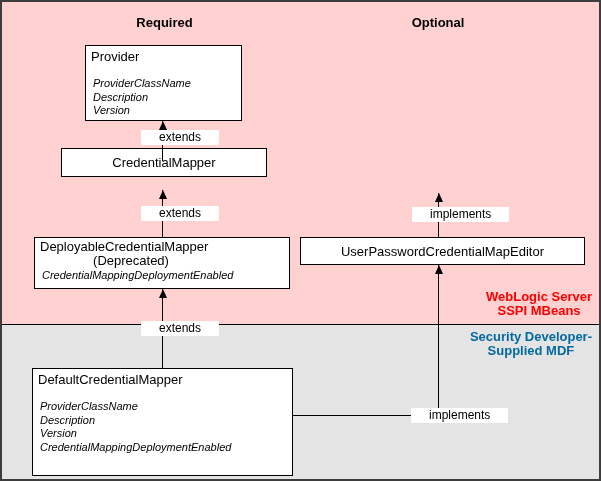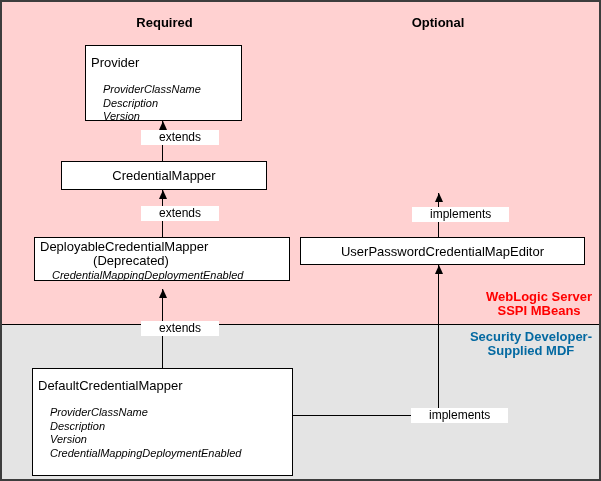--- a/index.html
+++ b/index.html
@@ -6,28 +6,28 @@
   body{font-family:"Liberation Sans","DejaVu Sans",sans-serif;}
   .canvas{position:relative;width:601px;height:481px;border:2px solid #3d3d3d;box-sizing:border-box;overflow:hidden;background:var(--mdf_bg,#e4e4e4);}
   .region-sspi{position:absolute;left:0;top:0;width:100%;height:322px;background:var(--sspi_bg,#ffd1d1);border-bottom:1px solid #000;}
   .region-mdf{position:absolute;left:0;top:323px;width:100%;height:158px;background:var(--mdf_bg,#e4e4e4);}
 
   .col-header{position:absolute;top:13px;font-weight:bold;font-size:13px;color:#000;}
   .header-required{left:60px;width:205px;text-align:center;}
   .header-optional{left:336px;width:200px;text-align:center;}
 
   .cbox{position:absolute;background:var(--box_bg,#fff);border:1px solid #000;box-sizing:border-box;font-size:13px;color:#000;}
-  .cbox-title{padding:9px 5px 0 5px;line-height:15px;white-space:nowrap;}
-  .cbox-attrs{padding:0 17px;margin-top:13px;font-style:italic;font-size:11px;line-height:13.5px;}
+  .cbox-title{padding:3px 5px 0 5px;line-height:15px;white-space:nowrap;}
+  .cbox-attrs{padding:0 7px;margin-top:13px;font-style:italic;font-size:11px;line-height:13.5px;}
   .cbox-attrs div{white-space:nowrap;}
   .cbox-center{display:flex;align-items:center;justify-content:center;}
 
   .box-provider{left:83px;top:43px;width:157px;height:76px;}
-  .box-credmapper{left:59px;top:159px;width:206px;height:29px;align-items:center;}
-  .box-deployable{left:32px;top:235px;width:256px;height:44px;}
+  .box-credmapper{left:59px;top:146px;width:206px;height:29px;align-items:center;}
+  .box-deployable{left:32px;top:235px;width:256px;height:52px;}
   .box-deployable .cbox-title{padding-top:2px;line-height:14px;}
   .box-deployable .deprecated{width:190px;text-align:center;padding-left:1px;line-height:14px;font-size:13px;}
   .box-deployable .cbox-attrs{margin-top:1px;}
   .box-reader{left:299px;top:161px;width:280px;height:30px;}
   .box-editor{left:298px;top:235px;width:285px;height:28px;}
   .box-default{left:30px;top:366px;width:261px;height:108px;}
 
   .line{position:absolute;background:#000;}
   .vline-a{left:160px;top:119px;width:1px;height:40px;}
   .vline-b{left:160px;top:188px;width:1px;height:47px;}

